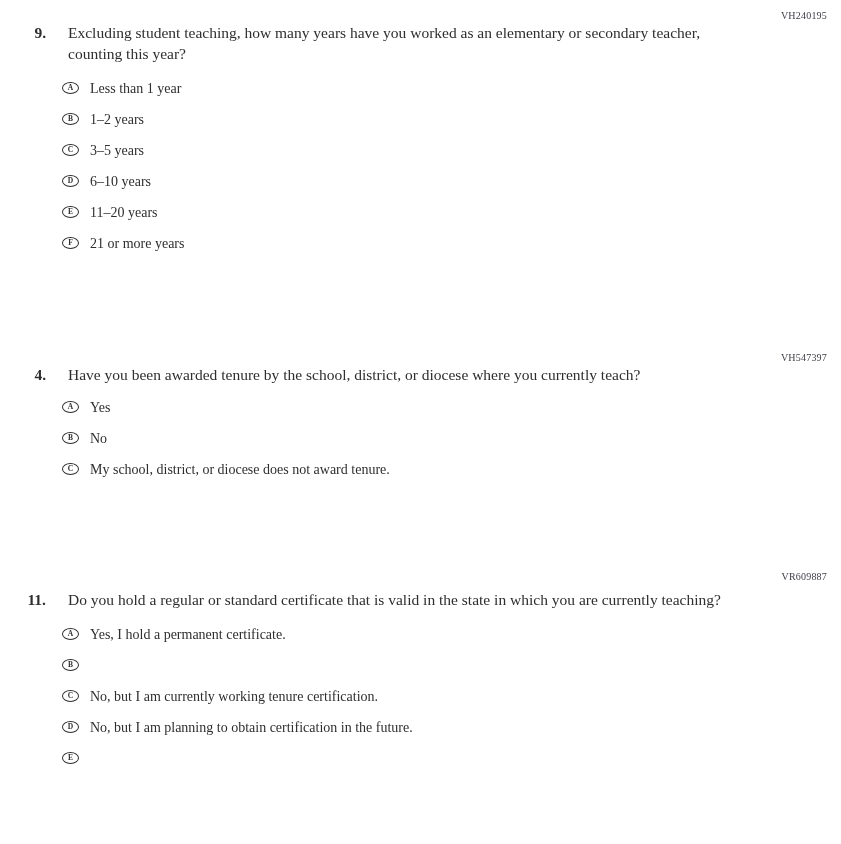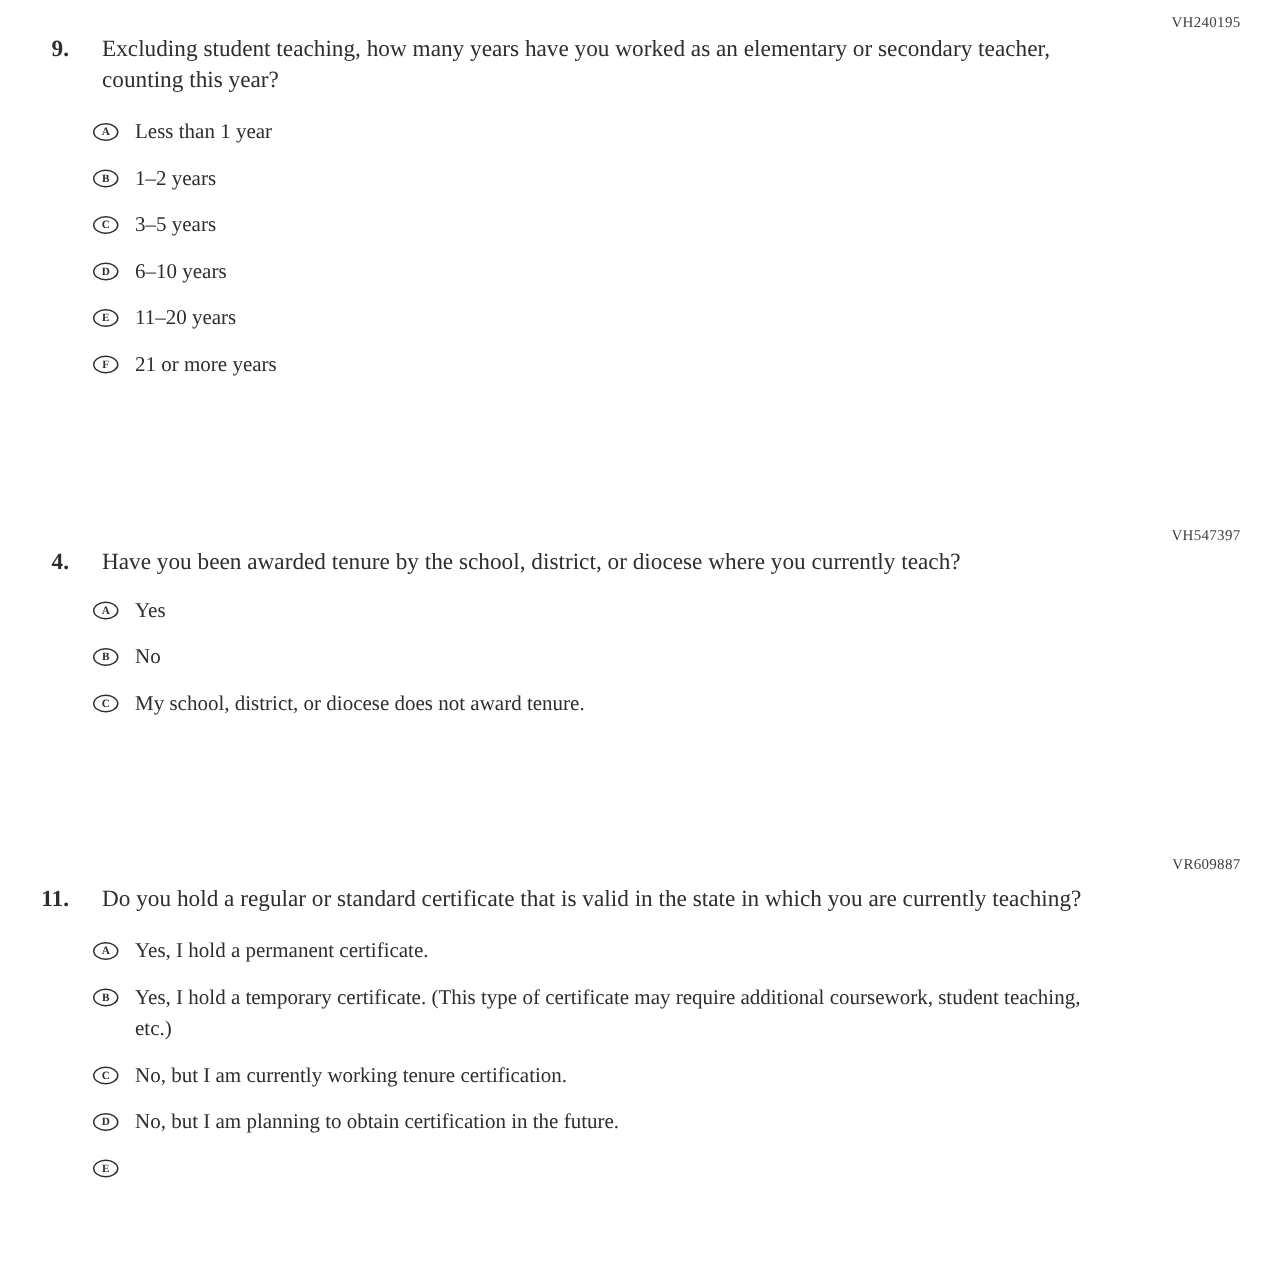--- a/index.html
+++ b/index.html
@@ -145,21 +145,20 @@
       <span class="q-num">11.</span>
       <div class="q-text">Do you hold a regular or standard certificate that is valid in the state in which you are currently teaching?</div>
     </div>
     <ul class="options">
       <li class="option">
         <span class="bubble">A</span>
         <span class="opt-label">Yes, I hold a permanent certificate.</span>
       </li>
       <li class="option">
         <span class="bubble">B</span>
-        <span class="opt-label">Yes, I hold a temporary certificate. (This type of certificate may require additional coursework, student teaching, etc.)</span>
       </li>
       <li class="option">
         <span class="bubble">C</span>
         <span class="opt-label">No, but I am currently working tenure certification.</span>
       </li>
       <li class="option">
         <span class="bubble">D</span>
         <span class="opt-label">No, but I am planning to obtain certification in the future.</span>
       </li>
       <li class="option">

